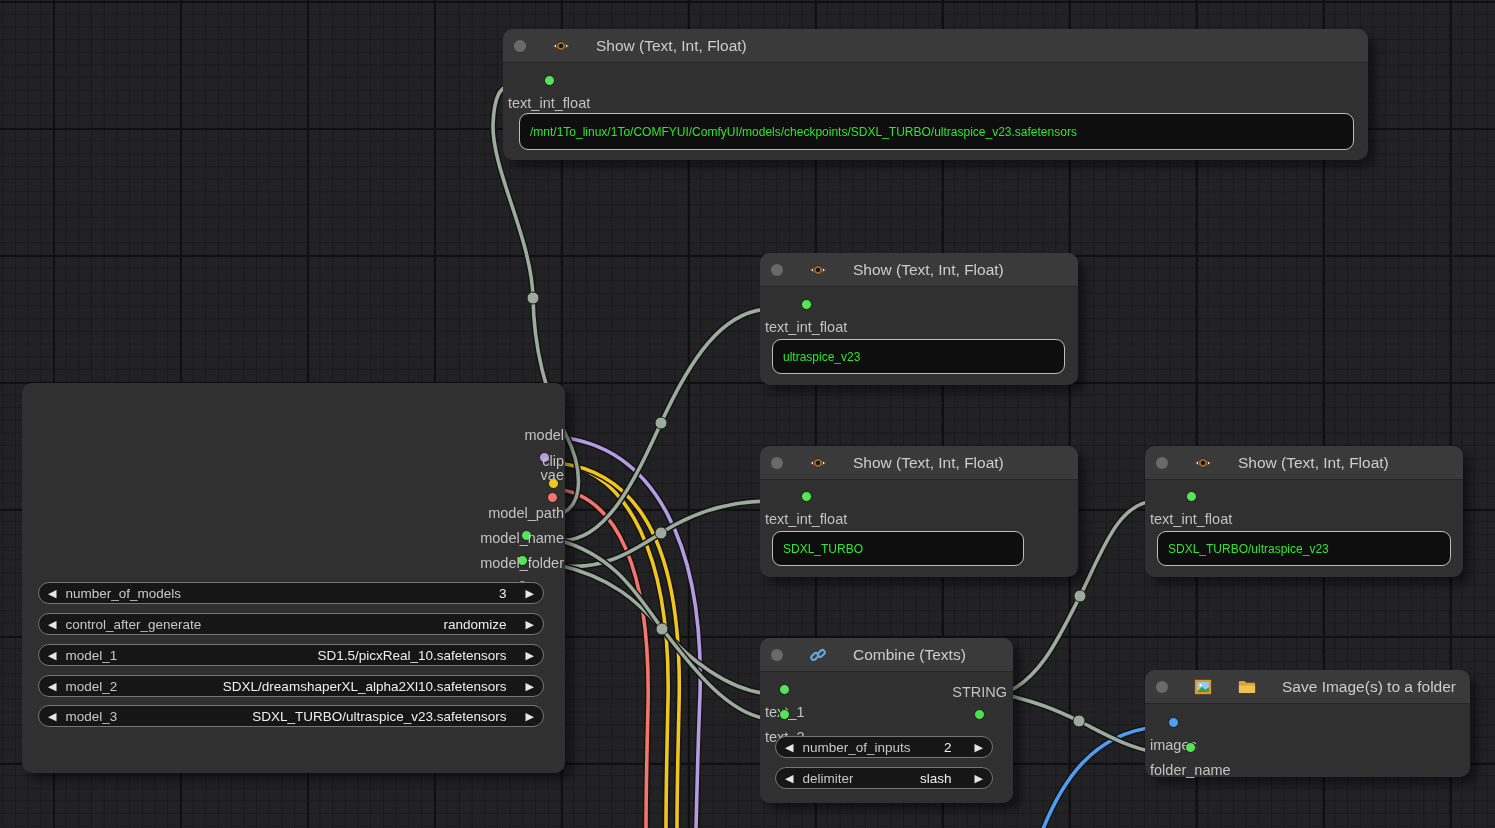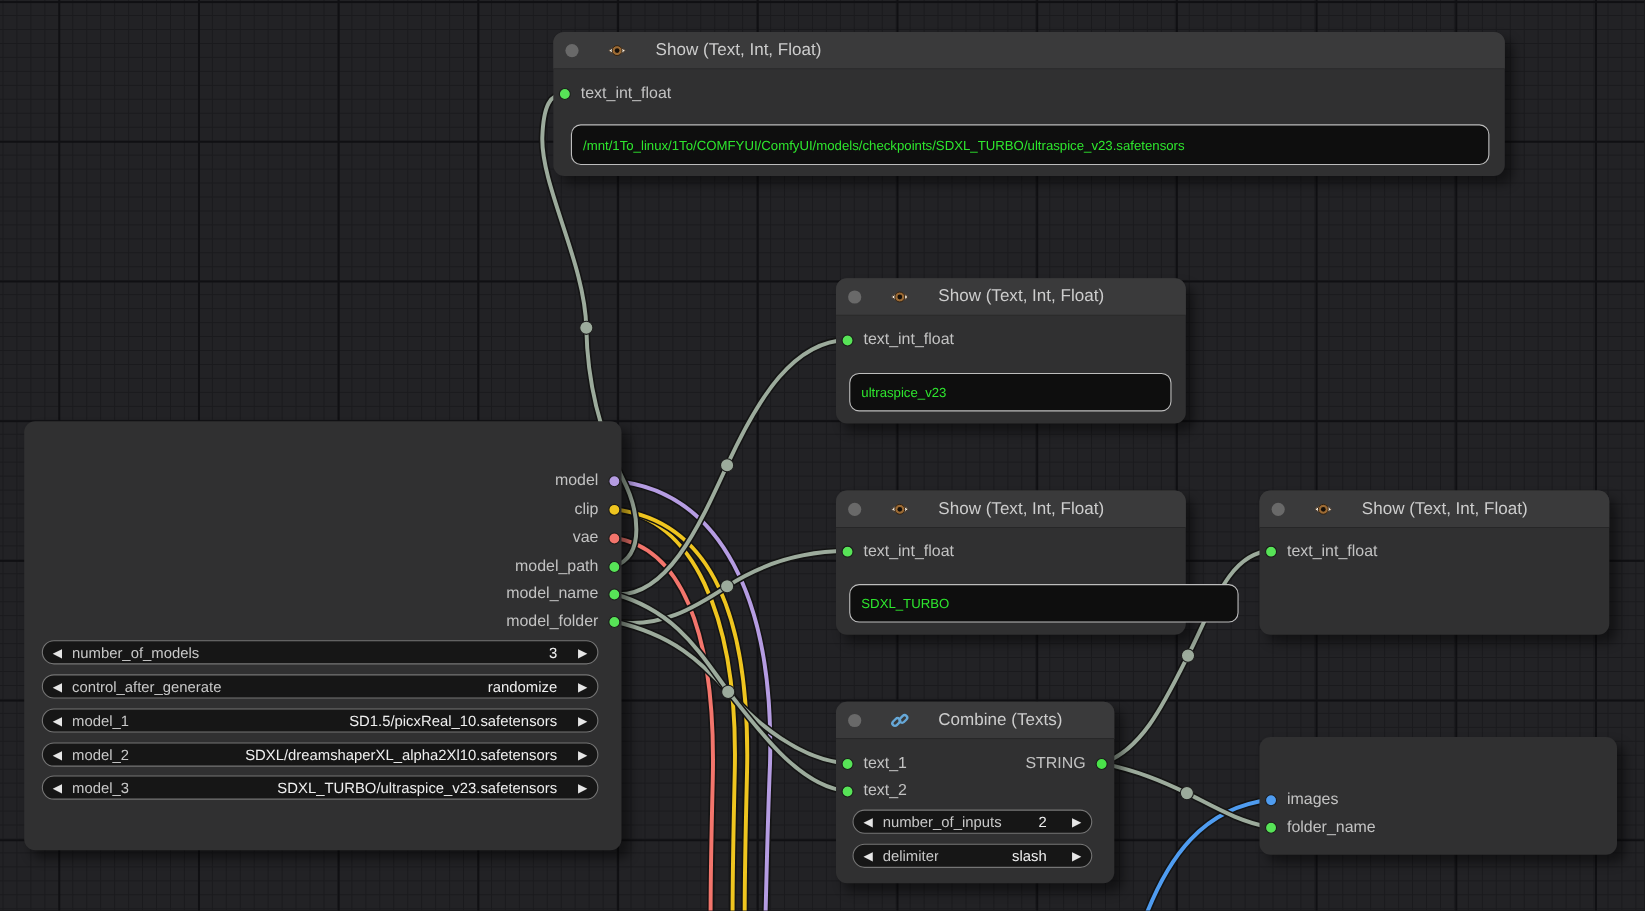--- a/index.html
+++ b/index.html
@@ -21,21 +21,21 @@
     box-shadow:7px 7px 10px rgba(0,0,0,.45);color:#c6c6c6;
   }
   .titlebar{
     height:34px;background:#3a3a3b;border-radius:10px 10px 0 0;
     display:flex;align-items:center;padding:16px 11px;gap:26px;
     font-size:15.5px;color:#cdcdcd;white-space:nowrap;
     border-bottom:1px solid #262627;box-sizing:border-box;
   }
   .collapse-dot{width:12px;height:12px;border-radius:50%;background:#696969;flex:0 0 auto;}
   .ticon{width:18px;height:18px;flex:0 0 auto;}
-  .port-row{position:absolute;height:20px;display:flex;align-items:center;gap:9px;font-size:14.5px;color:#c2c2c2;white-space:nowrap;}
+  .port-row{position:absolute;height:20px;display:flex;align-items:center;gap:9px;font-size:14.5px;color:#c2c2c2;white-space:nowrap;flex-direction:column;}
   .dot{width:11px;height:11px;border-radius:50%;border:1px solid #1b1b1b;box-sizing:border-box;flex:0 0 auto;}
   .d-green{background:#57e357;}
   .d-bgreen{background:#4ae24a;}
   .d-purple{background:#b59ce2;}
   .d-yellow{background:#efc51f;}
   .d-red{background:#f3756c;}
   .d-blue{background:#4f9cf0;}
   .display{
     position:absolute;background:#0e0e0e;border:1.5px solid #bdbdbd;border-radius:9px;
     color:#2ee62e;font-size:12px;display:flex;align-items:center;
@@ -163,52 +163,55 @@
           <path d="M1.5 10 Q10 2 18.5 10 Q10 18 1.5 10 Z" fill="#f3ece0" stroke="#4a3a2c" stroke-width="1"></path>
           <circle cx="10" cy="10" r="5" fill="#9c6b35" stroke="#2e2013" stroke-width="1"></circle>
           <circle cx="10" cy="10" r="2.4" fill="#16100a"></circle>
         </svg>
       <span>Show (Text, Int, Float)</span>
     </div>
     <div class="port-row" style="left:5px;top:45px;">
       <span class="dot d-green"></span>
       <span>text_int_float</span>
     </div>
-    <div class="display" style="left:12px;top:85px;width:354px;height:35px;">
+    <div class="display" style="left:12px;top:85px;width:252px;height:35px;">
       <span>SDXL_TURBO</span>
     </div>
   </div>
 
   <div class="node" style="left:1145px;top:446px;width:318px;height:131px;">
     <div class="titlebar">
       <span class="collapse-dot"></span>
       <svg class="ticon" viewBox="0 0 20 20">
           <path d="M1.5 10 Q10 2 18.5 10 Q10 18 1.5 10 Z" fill="#f3ece0" stroke="#4a3a2c" stroke-width="1"></path>
           <circle cx="10" cy="10" r="5" fill="#9c6b35" stroke="#2e2013" stroke-width="1"></circle>
           <circle cx="10" cy="10" r="2.4" fill="#16100a"></circle>
         </svg>
       <span>Show (Text, Int, Float)</span>
     </div>
     <div class="port-row" style="left:5px;top:45px;">
       <span class="dot d-green"></span>
       <span>text_int_float</span>
     </div>
+    <div class="display" style="left:12px;top:85px;width:294px;height:35px;">
+      <span>SDXL_TURBO/ultraspice_v23</span>
+    </div>
   </div>
 
   <div class="node" style="left:22px;top:383px;width:543px;height:390px;">
 
     <div class="port-row" style="right:1px;top:44px;">
       <span>model</span>
       <span class="dot d-purple"></span>
     </div>
     <div class="port-row" style="right:1px;top:70px;">
       <span>clip</span>
       <span class="dot d-yellow"></span>
     </div>
-    <div class="port-row" style="right:1px;top:96px;">
+    <div class="port-row" style="right:1px;top:84px;">
       <span>vae</span>
       <span class="dot d-red"></span>
     </div>
     <div class="port-row" style="right:1px;top:122px;">
       <span>model_path</span>
       <span class="dot d-green"></span>
     </div>
     <div class="port-row" style="right:1px;top:147px;">
       <span>model_name</span>
       <span class="dot d-green"></span>
@@ -281,20 +284,34 @@
     </div>
     <div class="pill" style="left:15px;right:20px;top:129px;">
       <span class="arrow">◀</span>
       <span class="wlabel">delimiter</span>
       <span class="wvalue" style="padding-right:14px;">slash</span>
       <span class="arrow">▶</span>
     </div>
   </div>
 
   <div class="node" style="left:1145px;top:670px;width:325px;height:107px;">
+    <div class="titlebar">
+      <span class="collapse-dot"></span>
+      <svg class="ticon" viewBox="0 0 20 20">
+          <rect x="1" y="2" width="18" height="16" fill="#e8941f"></rect>
+          <rect x="3.4" y="4.4" width="13.2" height="11.2" fill="#8ecdf2"></rect>
+          <circle cx="7.6" cy="8" r="1.5" fill="#f8f4c0"></circle>
+          <path d="M3.4 15.6 L8.8 9.6 L12.6 13 L16.6 10.4 L16.6 15.6 Z" fill="#3f9e3f"></path>
+        </svg>
+      <svg class="ticon" viewBox="0 0 20 20">
+          <path d="M1 4.2 Q1 3.2 2 3.2 L7.2 3.2 L9.2 5.4 L18 5.4 Q19 5.4 19 6.4 L19 15.8 Q19 16.8 18 16.8 L2 16.8 Q1 16.8 1 15.8 Z" fill="#d9a32e"></path>
+          <path d="M1 8.2 L19 8.2 L19 15.8 Q19 16.8 18 16.8 L2 16.8 Q1 16.8 1 15.8 Z" fill="#f0c050"></path>
+        </svg>
+      <span>Save Image(s) to a folder</span>
+    </div>
     <div class="port-row" style="left:5px;top:47px;">
       <span class="dot d-blue"></span>
       <span>images</span>
     </div>
     <div class="port-row" style="left:5px;top:72px;">
       <span class="dot d-green"></span>
       <span>folder_name</span>
     </div>
   </div>
 

